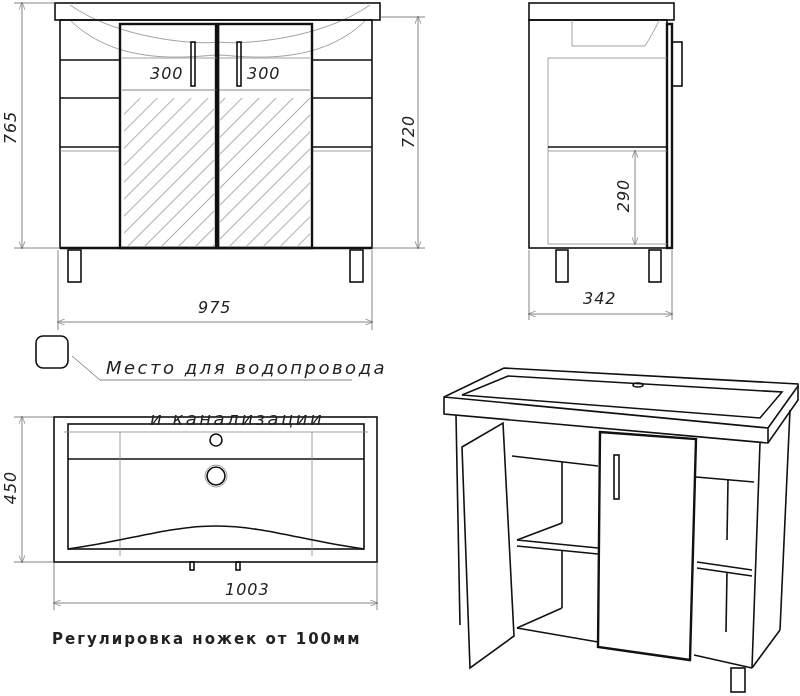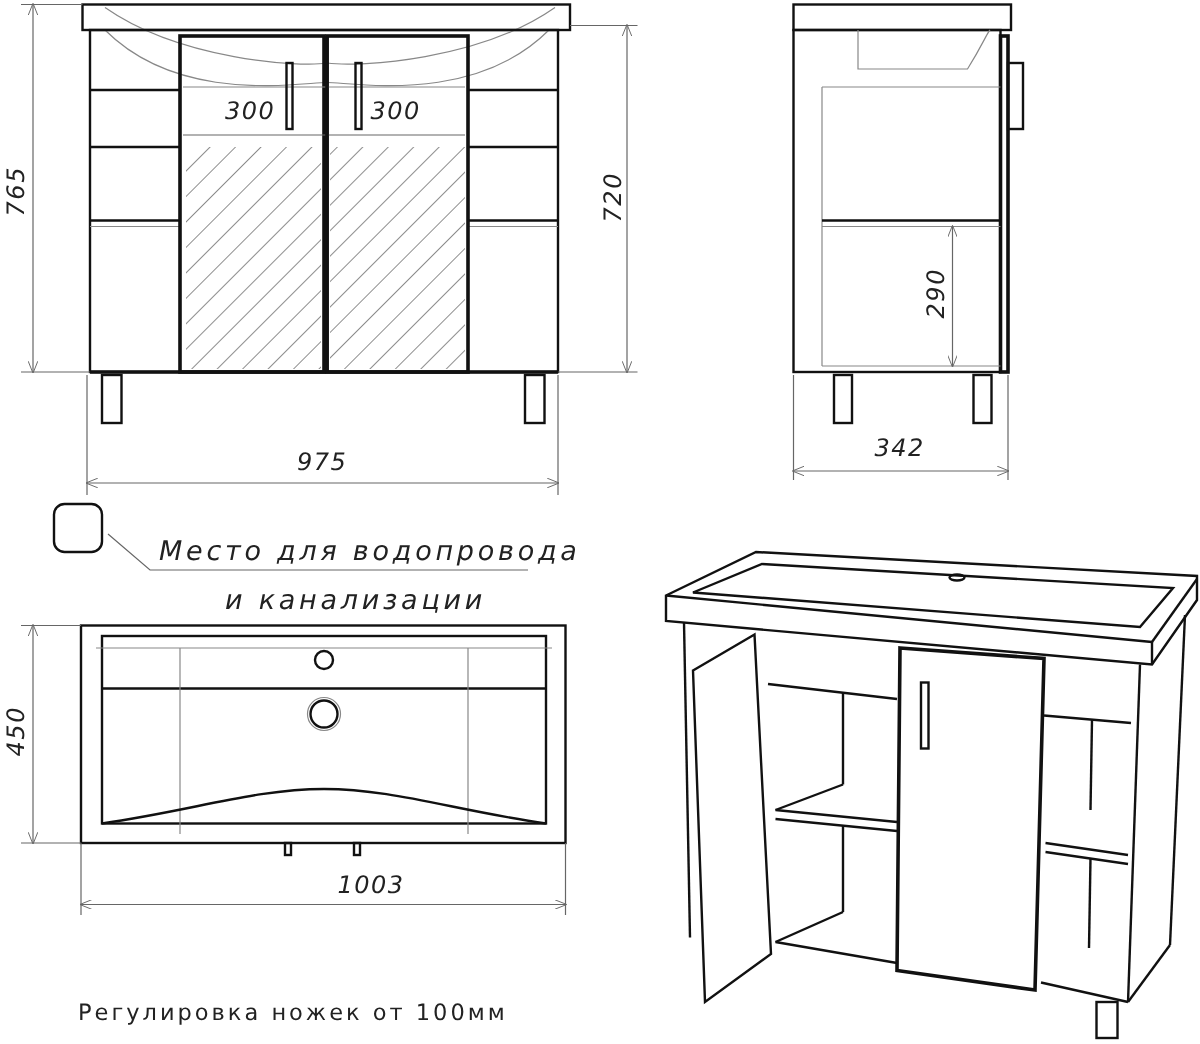--- a/index.html
+++ b/index.html
@@ -161,18 +161,18 @@
 <span class="lbl dim" style="left:150px;top:64px;">300</span>
 <span class="lbl dim" style="left:247px;top:64px;">300</span>
 <span class="lbl dim rot" style="left:-6px;top:118px;">765</span>
 <span class="lbl dim rot" style="left:392px;top:122px;">720</span>
 <span class="lbl dim" style="left:198px;top:298px;text-align:center;">975</span>
 
 <span class="lbl dim rot" style="left:607px;top:186px;">290</span>
 <span class="lbl dim" style="left:583px;top:289px;">342</span>
 
 <span class="lbl note" style="left:106px;top:357px;">Место для водопровода</span>
-<span class="lbl note" style="left:150px;top:390px;">и канализации</span>
+<span class="lbl note" style="left:150px;top:408px;">и канализации</span>
 
 <span class="lbl dim rot" style="left:-6px;top:478px;">450</span>
 <span class="lbl dim" style="left:185px;top:580px;margin-left:40px;">1003</span>
 
-<span class="lbl foot" style="left:52px;top:666px;">Регулировка ножек от 100мм</span>
+<span class="lbl foot" style="left:52px;top:630px;font-weight:bold;">Регулировка ножек от 100мм</span>
 
 </body></html>

